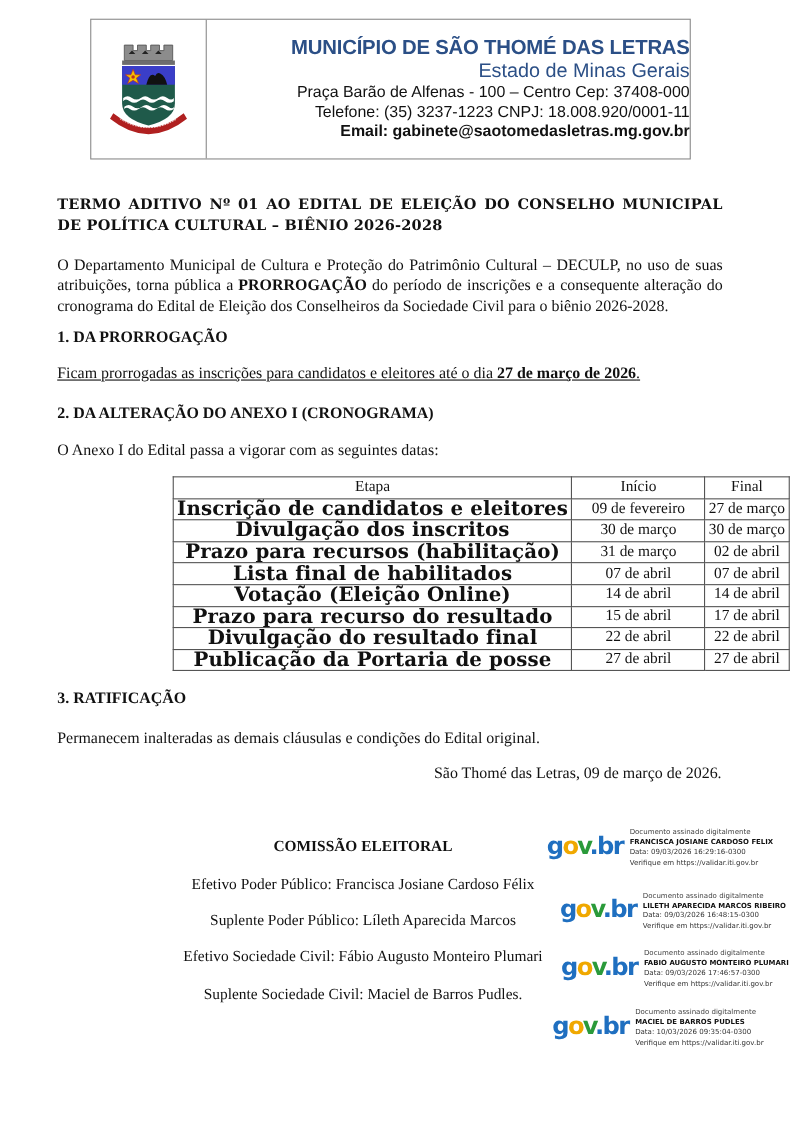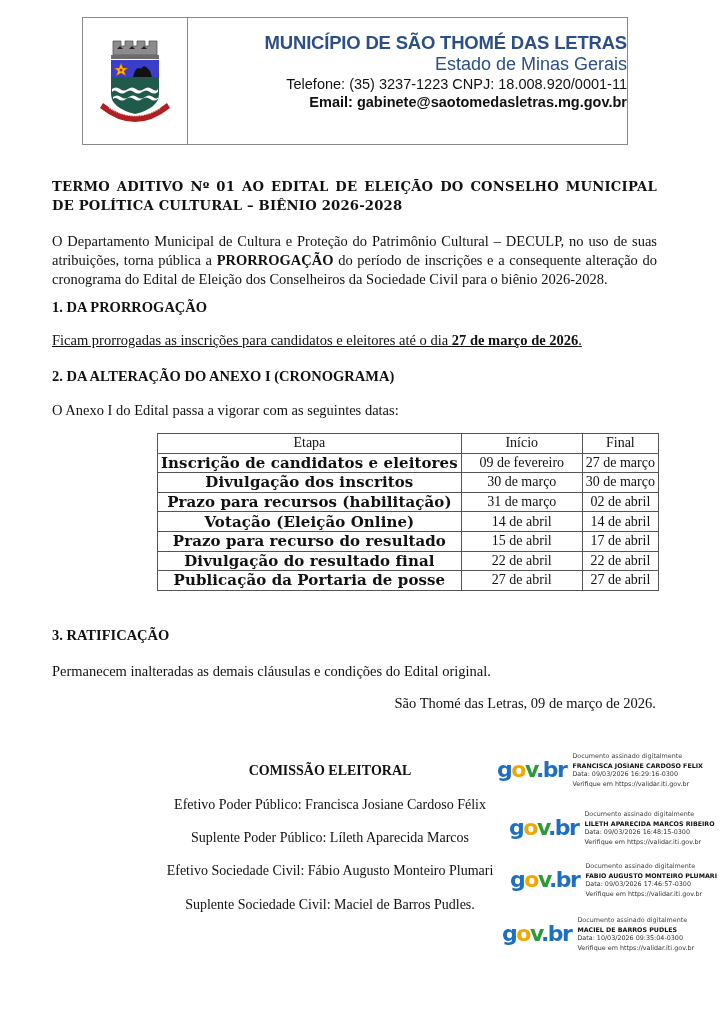--- a/index.html
+++ b/index.html
@@ -22,21 +22,21 @@
   .p-prorrog { top: 331px; text-decoration: underline; }
   .h-anexo { top: 368px; }
   .p-anexo { top: 401px; }
   .h-ratif { top: 627px; }
   .p-ratif { top: 662px; }
   .date-line { position: absolute; right: 68px; top: 695px; font-size: 14.5px; }
 
   table.crono { position: absolute; left: 157px; top: 433px; border-collapse: collapse; font-size: 14px; }
   table.crono th, table.crono td { border: 1px solid #555; padding: 0 3px; height: 18.6px; line-height: 18px; text-align: center; white-space: nowrap; }
   table.crono th { font-weight: normal; font-family: "Liberation Serif", serif; }
-  table.crono td.etapa { font-family: "DejaVu Serif", serif; font-weight: bold; font-size: 15px; letter-spacing: 0.1px; }
+  table.crono td.etapa { font-family: "DejaVu Serif", serif; font-weight: bold; font-size: 18px; letter-spacing: 0.1px; }
   table.crono th.etapa-h { width: 209px; }
   table.crono th.inicio-h { width: 114px; }
   table.crono th.final-h { width: 63px; }
 
   .committee { position: absolute; left: 150px; width: 360px; text-align: center; font-size: 14px; }
   .c-title { top: 763px; font-weight: bold; }
   .c-1 { top: 797px; }
   .c-2 { top: 830px; }
   .c-3 { top: 863px; }
   .c-4 { top: 897px; }
@@ -77,20 +77,21 @@
       <path d="M13 52 q4 -3 8 0 q4 3 8 0 q4 -3 8 0 q4 3 8 0 q4 -3 8 0 q4 3 6 0 v3 q-4 3 -8 0 q-4 -3 -8 0 q-4 3 -8 0 q-4 -3 -8 0 q-4 3 -8 0 q-4 -3 -6 0 z" fill="#ffffff"></path>
       <path d="M14 60 q4 -3 8 0 q4 3 8 0 q4 -3 8 0 q4 3 8 0 q4 -3 8 0 q4 3 5 0 v2 q-4 3 -8 0 q-4 -3 -8 0 q-4 3 -8 0 q-4 -3 -8 0 q-4 3 -8 0 q-3 -2 -5 0 z" fill="#ffffff"></path>
 
       <path d="M4 66 q32 26 64 0 l3 5 q-35 28 -70 0 z" fill="#b02020"></path>
       <path d="M10 71 q26 16 52 0" fill="none" stroke="#ffffff" stroke-width="0.8" stroke-dasharray="1.5 1"></path>
     </svg>
   </div>
   <div class="lh-text">
     <div class="lh-title">MUNICÍPIO DE SÃO THOMÉ DAS LETRAS</div>
     <div class="lh-subtitle">Estado de Minas Gerais</div>
+    <div class="lh-line">Praça Barão de Alfenas - 100 – Centro Cep: 37408-000</div>
     <div class="lh-line">Telefone: (35) 3237-1223 CNPJ: 18.008.920/0001-11</div>
     <div class="lh-email">Email: gabinete@saotomedasletras.mg.gov.br</div>
   </div>
 </div>
 
 <div class="doc-title">TERMO ADITIVO Nº 01 AO EDITAL DE ELEIÇÃO DO CONSELHO MUNICIPAL DE POLÍTICA CULTURAL – BIÊNIO 2026-2028</div>
 
 <div class="para intro"><span>O Departamento Municipal de Cultura e Proteção do Patrimônio Cultural – DECULP, no uso de suas atribuições, torna pública a </span><b>PRORROGAÇÃO</b><span> do período de inscrições e a consequente alteração do cronograma do Edital de Eleição dos Conselheiros da Sociedade Civil para o biênio 2026-2028.</span></div>
 
 <div class="h1 h-prorrog">1. DA PRORROGAÇÃO</div>
@@ -115,20 +116,25 @@
     </tr>
     <tr>
       <td class="etapa">Divulgação dos inscritos</td>
       <td>30 de março</td>
       <td>30 de março</td>
     </tr>
     <tr>
       <td class="etapa">Prazo para recursos (habilitação)</td>
       <td>31 de março</td>
       <td>02 de abril</td>
+    </tr>
+    <tr>
+      <td class="etapa">Lista final de habilitados</td>
+      <td>07 de abril</td>
+      <td>07 de abril</td>
     </tr>
     <tr>
       <td class="etapa">Votação (Eleição Online)</td>
       <td>14 de abril</td>
       <td>14 de abril</td>
     </tr>
     <tr>
       <td class="etapa">Prazo para recurso do resultado</td>
       <td>15 de abril</td>
       <td>17 de abril</td>

